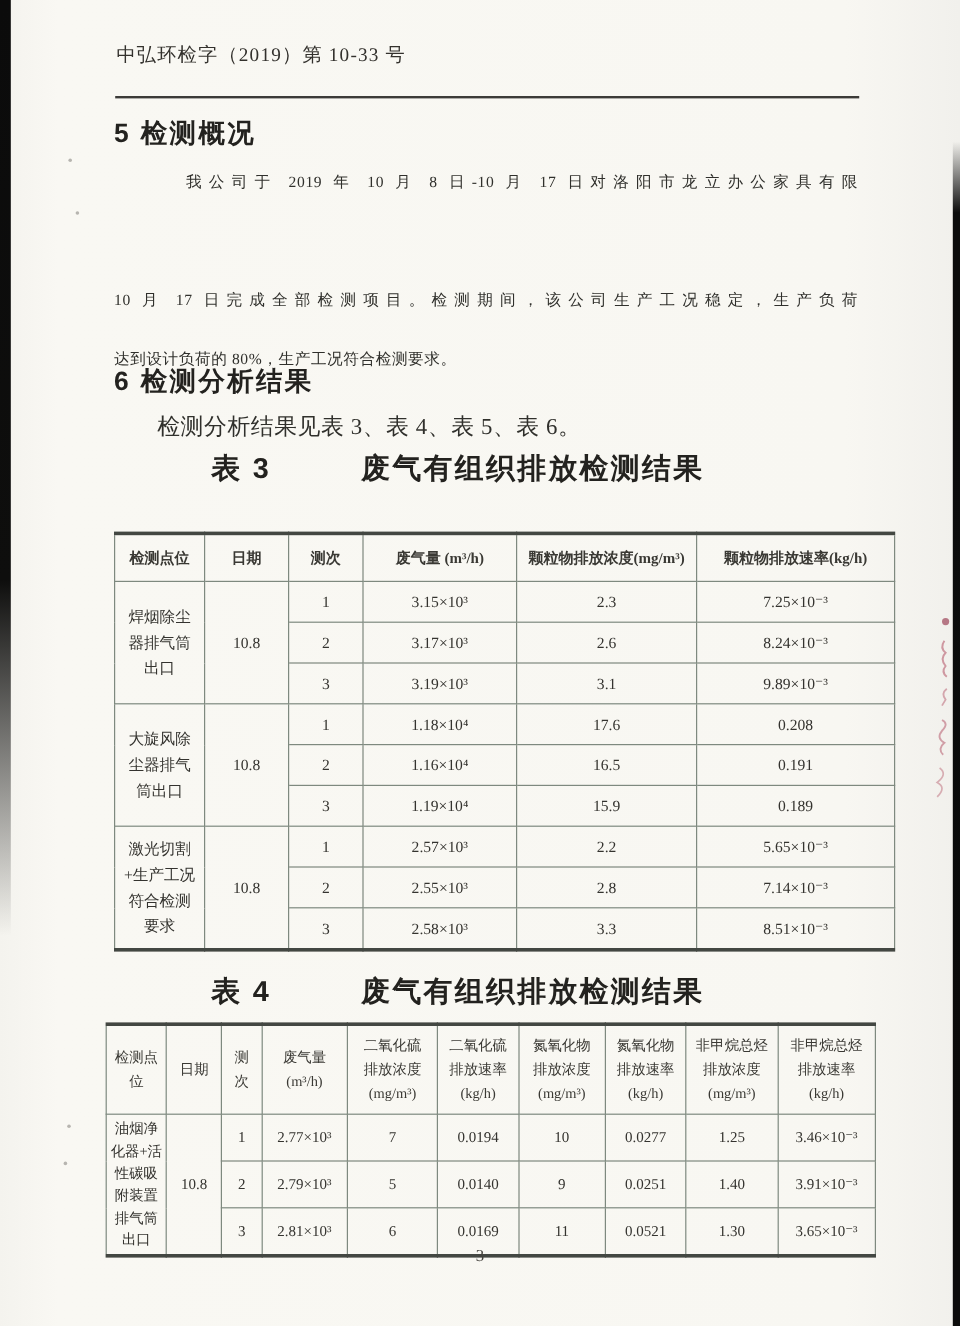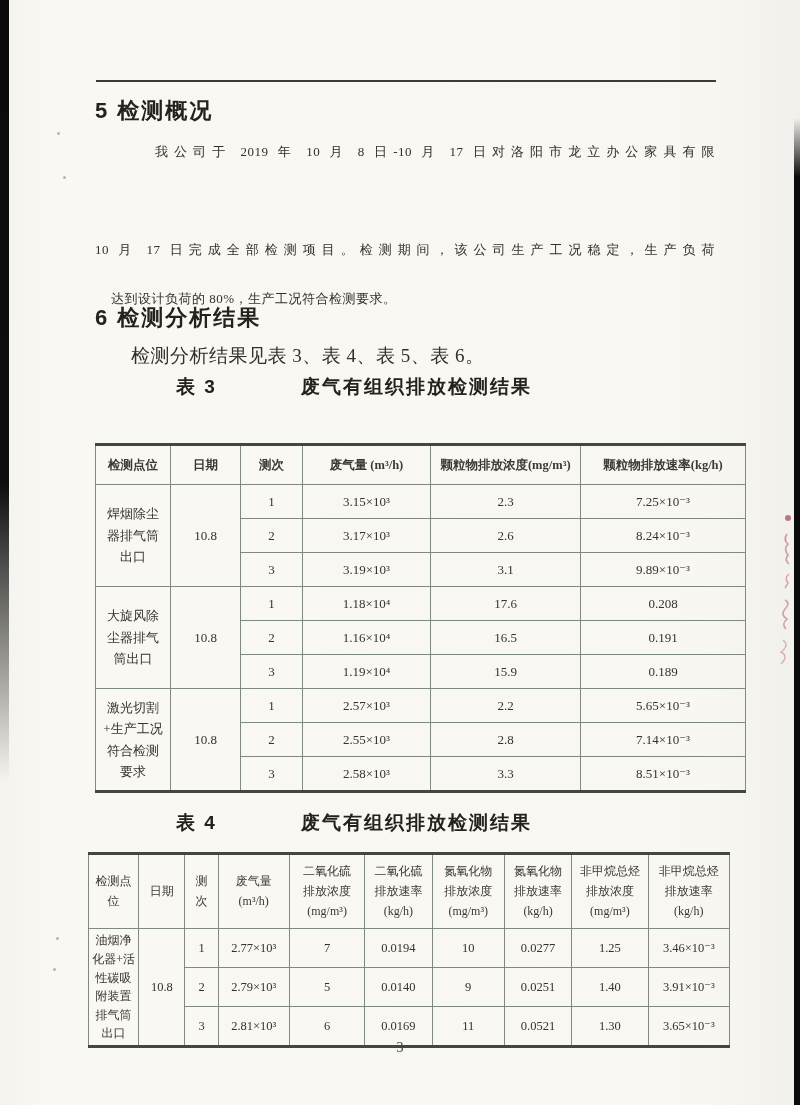--- a/index.html
+++ b/index.html
@@ -39,30 +39,30 @@
   }
   #h5{top:96px;}
   #h6{top:303px;}
   .para-line{
     position:absolute;left:95px;width:620px;
     font-size:13px;letter-spacing:.5px;color:#30302c;
     text-align:justify;text-align-last:justify;
     white-space:normal;
   }
   .para-line.indent{padding-left:60px;width:560px;}
-  .para-line.last{text-align-last:left;margin-left:16px;}
+  .para-line.last{text-align-last:left;}
   #pl1{top:143px;} #pl2{top:192px;} #pl3{top:241px;} #pl4{top:290px;}
   #intro{
     position:absolute;left:131px;top:343px;
     font-size:19px;letter-spacing:.5px;color:#30302c;
   }
   .tbl-title{
     position:absolute;left:0;width:800px;height:26px;
     font-family:"Liberation Sans","DejaVu Sans",sans-serif;
-    font-weight:700;font-size:19px;color:#23221f;
+    font-weight:700;font-size:24px;color:#23221f;
   }
   .tbl-title .lbl{position:absolute;left:176px;letter-spacing:2px;}
   .tbl-title .ttl{position:absolute;left:301px;letter-spacing:2px;}
   #t3-title{top:374px;}
   #t4-title{top:810px;}
 
   table.dtable{
     position:absolute;border-collapse:collapse;table-layout:fixed;
     font-family:"Liberation Serif","DejaVu Serif",serif;color:#34332f;
     border-top:3px solid #434742;border-bottom:3px solid #434742;
@@ -99,20 +99,21 @@
   <div class="speck" style="left:56px;top:937px;"></div>
   <div class="speck" style="left:53px;top:968px;"></div>
   <svg class="red-marks" width="22" height="165" viewBox="0 0 22 165">
     <circle cx="13" cy="6" r="3" fill="#8e2740" opacity="0.8"></circle>
     <path d="M12 22 q-4 6 1 10 q-5 5 0 11 q-4 5 1 9" stroke="#a93b52" stroke-width="1.6" fill="none" opacity="0.65"></path>
     <path d="M14 62 q-5 4 -1 9 l-3 5" stroke="#a93b52" stroke-width="1.5" fill="none" opacity="0.55"></path>
     <path d="M10 88 q6 3 0 9 q-5 6 2 10 q-6 5 -1 10" stroke="#a93b52" stroke-width="1.6" fill="none" opacity="0.6"></path>
     <path d="M8 128 q7 5 -2 12 q8 4 0 12" stroke="#a93b52" stroke-width="1.4" fill="none" opacity="0.5"></path>
   </svg>
 
+  <div class="doc-no">中弘环检字（2019）第 10-33 号</div>
   <div class="head-rule"></div>
 
   <div class="sec-head" id="h5">5 检测概况</div>
   <div class="para-line indent" id="pl1">我公司于 2019 年 10 月 8 日-10 月 17 日对洛阳市龙立办公家具有限</div>
   <div class="para-line" id="pl3">10 月 17 日完成全部检测项目。检测期间，该公司生产工况稳定，生产负荷</div>
   <div class="para-line last" id="pl4">达到设计负荷的 80%，生产工况符合检测要求。</div>
 
   <div class="sec-head" id="h6">6 检测分析结果</div>
   <div id="intro">检测分析结果见表 3、表 4、表 5、表 6。</div>
 

